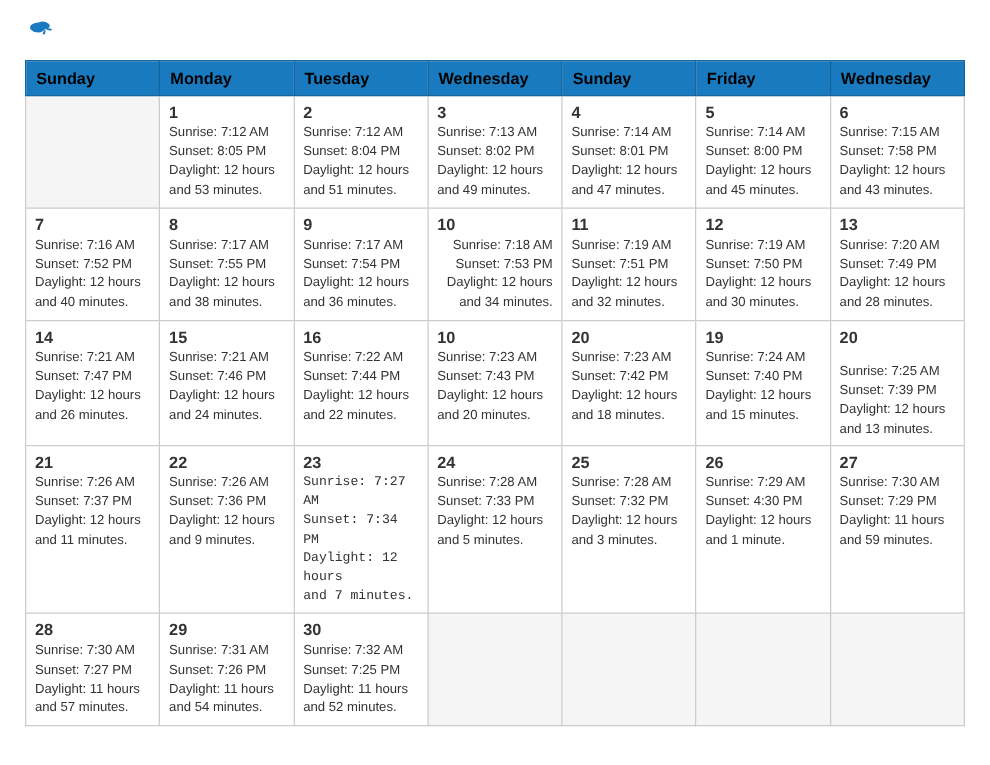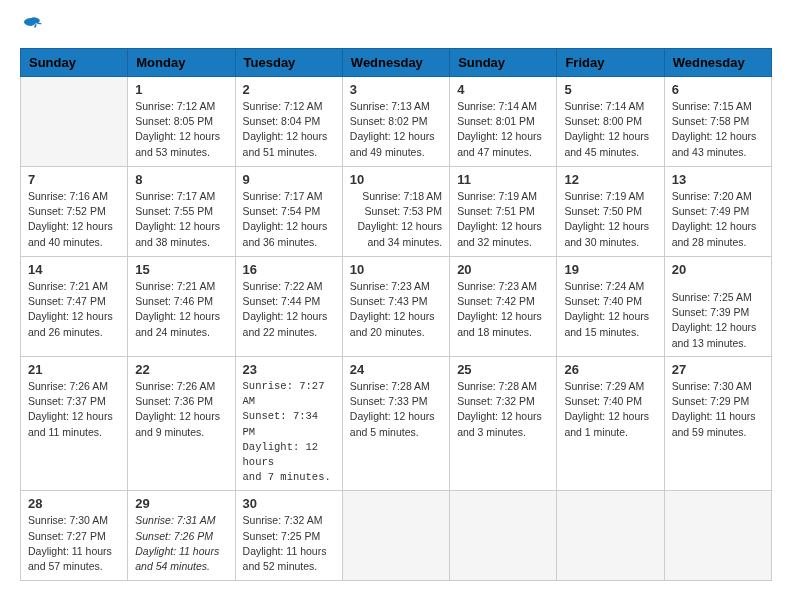--- a/index.html
+++ b/index.html
@@ -291,21 +291,21 @@
         <td>
           <span class="day-number">25</span>
           <div class="day-info" style="white-space: pre-line;">Sunrise: 7:28 AM
 Sunset: 7:32 PM
 Daylight: 12 hours
 and 3 minutes.</div>
         </td>
         <td>
           <span class="day-number">26</span>
           <div class="day-info" style="white-space: pre-line;">Sunrise: 7:29 AM
-Sunset: 7:40 PM
+Sunset: 4:30 PM
 Daylight: 12 hours
 and 1 minute.</div>
         </td>
         <td>
           <span class="day-number">27</span>
           <div class="day-info" style="white-space: pre-line;">Sunrise: 7:30 AM
 Sunset: 7:29 PM
 Daylight: 11 hours
 and 59 minutes.</div>
         </td>
@@ -313,21 +313,21 @@
       <tr class="week-row">
         <td>
           <span class="day-number">28</span>
           <div class="day-info" style="white-space: pre-line;">Sunrise: 7:30 AM
 Sunset: 7:27 PM
 Daylight: 11 hours
 and 57 minutes.</div>
         </td>
         <td>
           <span class="day-number">29</span>
-          <div class="day-info" style="white-space: pre-line; font-style: italic;">Sunrise: 7:31 AM
+          <div class="day-info" style="white-space: pre-line;">Sunrise: 7:31 AM
 Sunset: 7:26 PM
 Daylight: 11 hours
 and 54 minutes.</div>
         </td>
         <td>
           <span class="day-number">30</span>
           <div class="day-info" style="white-space: pre-line;">Sunrise: 7:32 AM
 Sunset: 7:25 PM
 Daylight: 11 hours
 and 52 minutes.</div>

